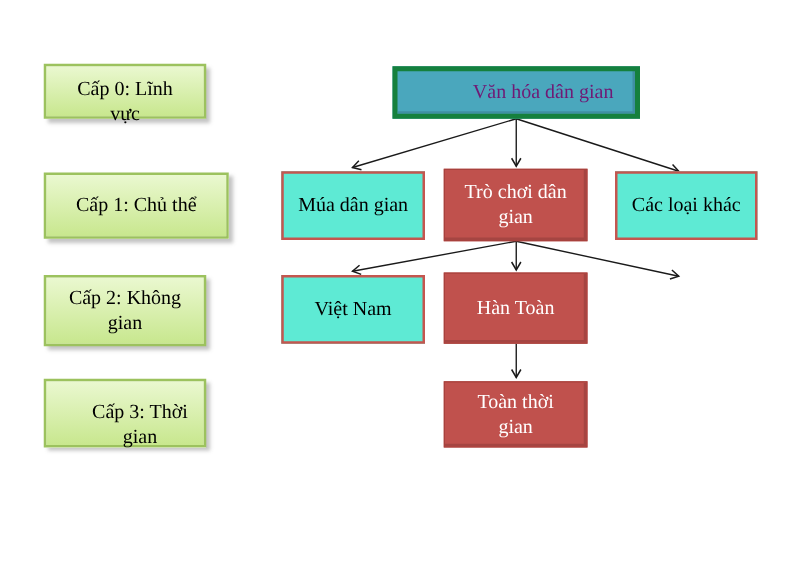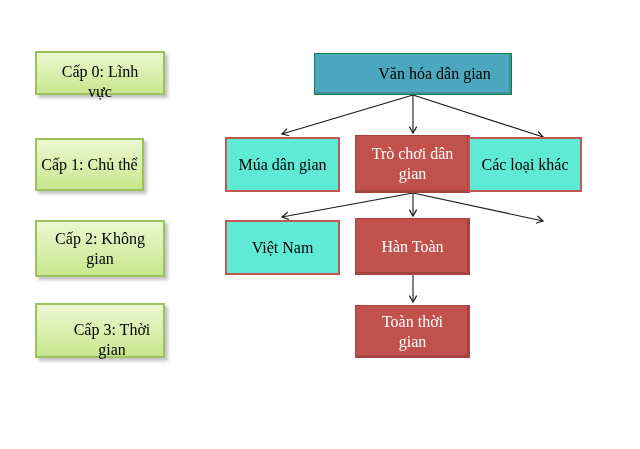--- a/index.html
+++ b/index.html
@@ -14,47 +14,47 @@
   .box .lbl{display:inline-block;}
   
   .legend-box{
     background:linear-gradient(#eaf8d0,#c8e78e);
     border:2px solid #9cc25e;
     box-shadow:3px 3px 3px rgba(125,125,125,0.45);
   }
   
   .root-box{
     background:#4aa7bd;
-    border:1px solid #15803d;
+    border:4px solid #15803d;
     box-shadow:inset -2px -2px 0 rgba(0,0,0,0.14);
-    color:#000000;
+    color:#701a75;
     padding-left:43px;
   }
   
   .filled-box{
     background:#c0514d;
     border:1px solid #a8413d;
     box-shadow:inset -2px -2px 0 rgba(0,0,0,0.14);
     color:#ffffff;
   }
   
   .outline-box{
     background:#5eead4;
     border:2px solid #c4564f;
     color:#000;
   }
   
   #legend-0{left:35px;top:51px;width:130px;height:44px;}
-  #legend-1{left:35px;top:138px;width:109px;height:53px;}
+  #legend-1{left:35px;top:138px;width:148px;height:53px;}
   #legend-2{left:35px;top:220px;width:130px;height:57px;}
   #legend-3{left:35px;top:303px;width:130px;height:55px;padding-left:24px;}
   #node-root{left:314px;top:53px;width:198px;height:42px;}
   #node-l1-0{left:225px;top:137px;width:115px;height:55px;}
   #node-l1-1{left:355px;top:135px;width:115px;height:58px;}
-  #node-l1-2{left:468px;top:137px;width:114px;height:55px;}
+  #node-l1-2{left:492px;top:137px;width:114px;height:55px;}
   #node-l2-0{left:225px;top:220px;width:115px;height:55px;}
   #node-l2-1{left:355px;top:218px;width:115px;height:57px;}
   #node-l2-2{left:488px;top:220px;width:114px;height:55px;}
   #node-l3-0{left:355px;top:305px;width:115px;height:53px;align-items:center;}
   
   .w92 .lbl{max-width:92px;margin-top:18px;}
   .w104 .lbl{max-width:104px;}
   .w95 .lbl{max-width:95px;}
   .w80 .lbl{max-width:80px;}
   #arrows{position:absolute;left:0;top:0;width:640px;height:449px;pointer-events:none;}

